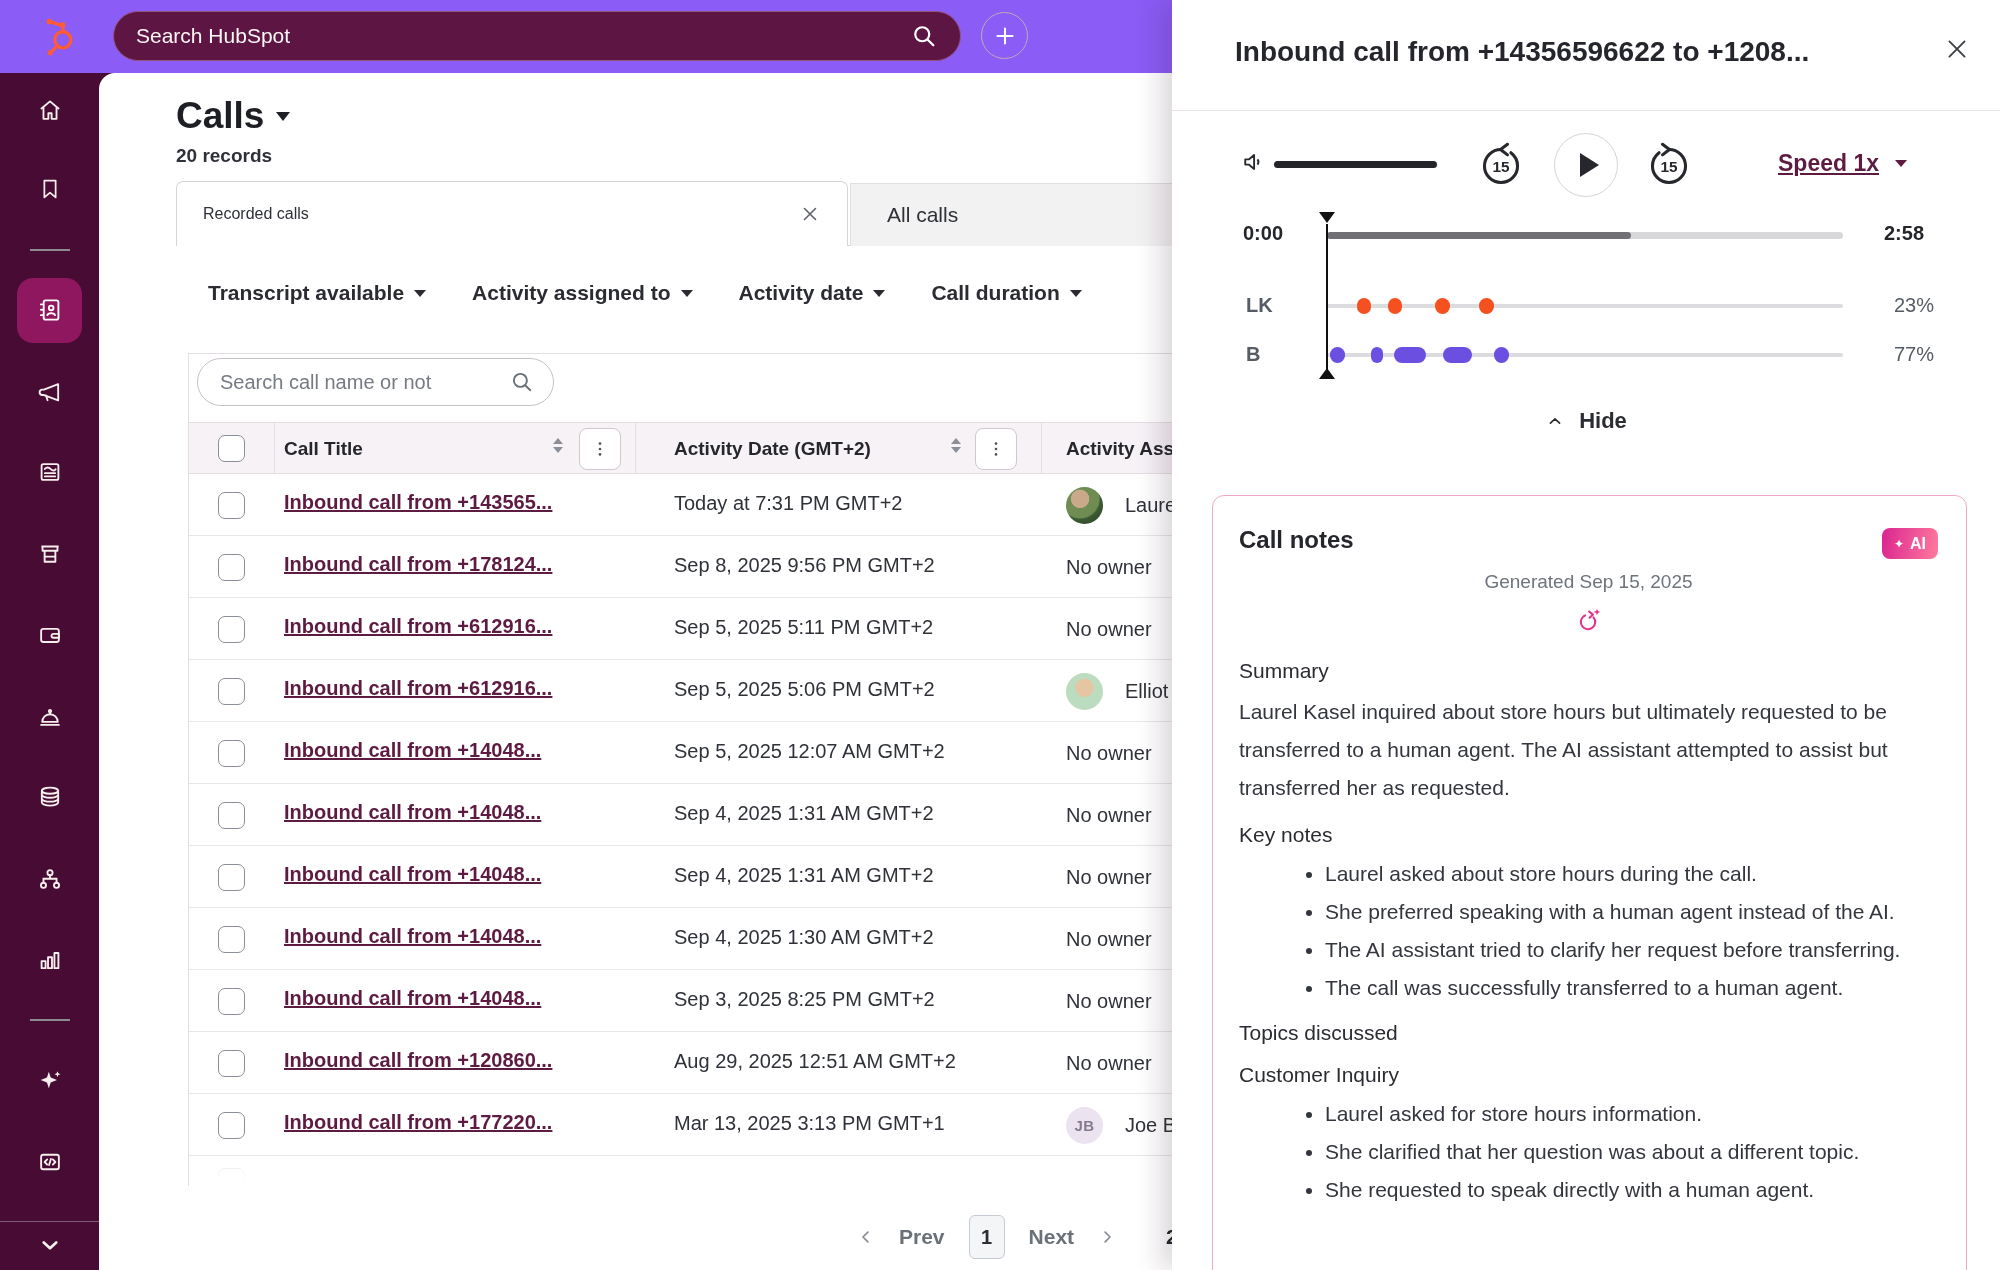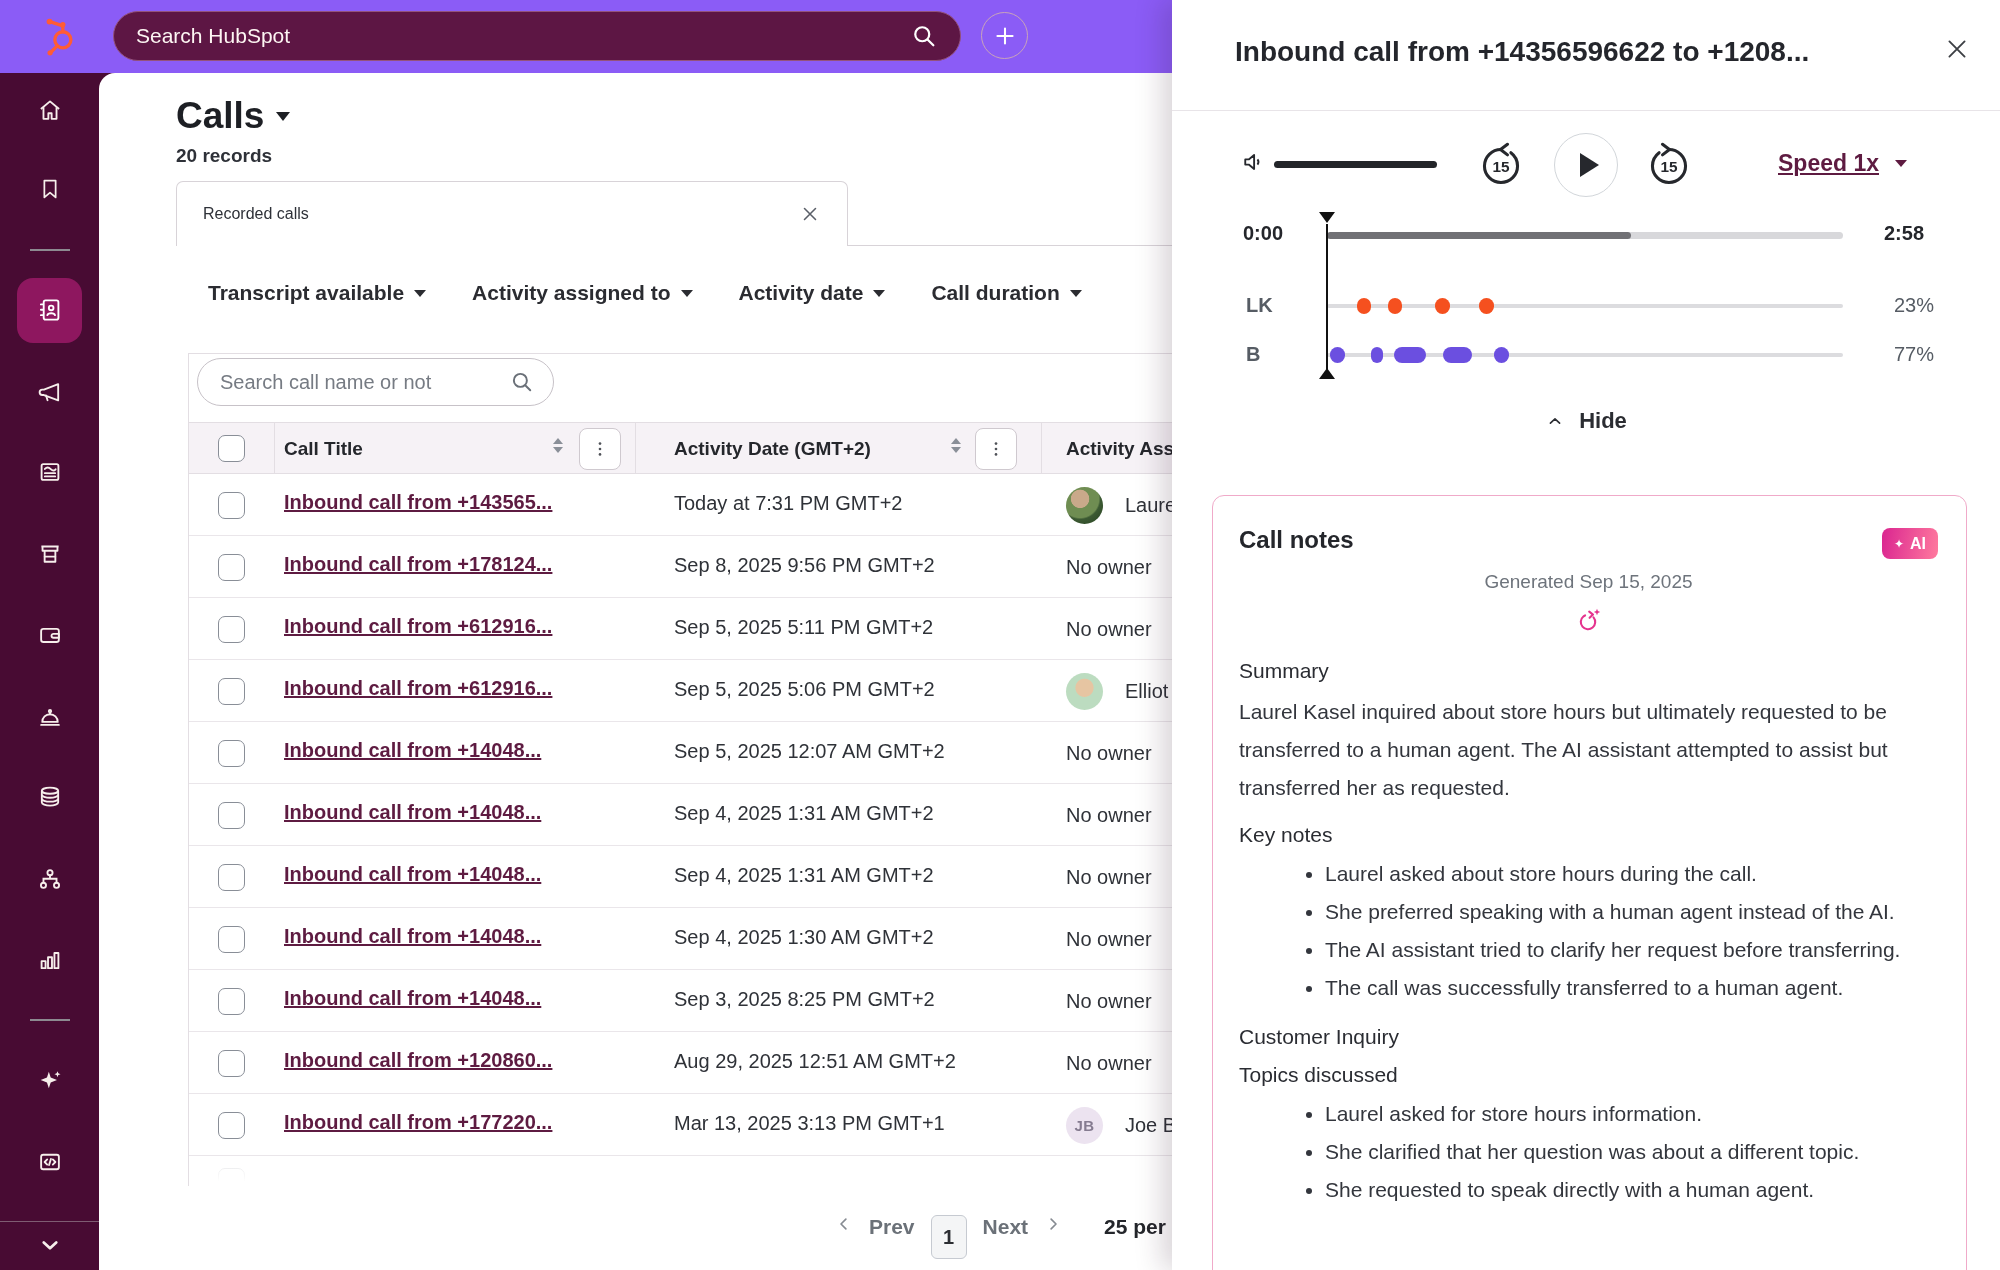--- a/index.html
+++ b/index.html
@@ -88,21 +88,21 @@
   .no-owner { font-size:20px; color:#2f3238; }
   .owner-name { font-size:20px; color:#2f3238; }
   .avatar { width:37px; height:37px; border-radius:50%; display:flex; align-items:center; justify-content:center; flex:0 0 auto; }
   .photo-laurel { background:radial-gradient(circle at 38% 32%, #c9a98a 0 26%, #6f8d52 28% 55%, #3c5a33 60%, #27401f); }
   .photo-elliot { background:radial-gradient(circle at 50% 40%, #e6c5a2 0 30%, #bcdcc0 33%); }
   .initials-jb { background:#ece3f0; color:#857b90; font-size:15px; font-weight:700; letter-spacing:.5px; }
   .row-fade { height:30px; position:relative; overflow:hidden; }
   .row-fade .ghost { opacity:.35; }
   .row-fade::after { content:""; position:absolute; inset:0; background:linear-gradient(to bottom, rgba(255,255,255,.25), #ffffff 85%); }
 
-  .pagination { position:absolute; left:736px; top:1142px; display:flex; align-items:flex-start; gap:16px; }
+  .pagination { position:absolute; left:758px; top:1142px; display:flex; align-items:center; gap:24px; }
   .pg-txt { font-size:21px; font-weight:700; color:#6b7178; }
   .pg-box { min-width:36px; height:44px; border:1px solid #c6cad1; border-radius:6px; background:#f4f5f6; display:flex; align-items:center; justify-content:center; font-size:20px; font-weight:700; color:#2b2d32; padding:0 8px; }
   .pg-per { font-size:21px; font-weight:700; color:#24262b; margin-left:26px; white-space:nowrap; }
 
   
   .panel {
     position:absolute; left:1172px; top:0; width:828px; height:1270px; background:#ffffff;
     box-shadow:-10px 0 26px rgba(45,15,40,.18); z-index:10;
   }
   .panel-title {
@@ -330,20 +330,23 @@
   <div class="records">20 records</div>
 
   <div class="tabs">
     <div class="tab1">
       <span class="tlabel">Recorded calls</span>
       <span>
         <svg width="22" height="22" viewBox="0 0 24 24" stroke="#5a5f68" stroke-width="1.7" fill="none" stroke-linecap="round">
             <path d="M6 6l12 12M18 6L6 18"></path>
           </svg>
       </span>
+    </div>
+    <div class="tab2">
+      <span class="tlabel">All calls</span>
     </div>
   </div>
 
   <div class="filters" id="filters">
       <div class="filter">
         <span>Transcript available</span>
         <span class="caret-sm"></span>
       </div>
       <div class="filter">
         <span>Activity assigned to</span>
@@ -627,21 +630,21 @@
     <div class="notes-p">Laurel Kasel inquired about store hours but ultimately requested to be transferred to a human agent. The AI assistant attempted to assist but transferred her as requested.</div>
 
     <div class="notes-h" style="margin-top:16px">Key notes</div>
     <ul class="notes-ul" id="key-points">
         <li>Laurel asked about store hours during the call.</li>
         <li>She preferred speaking with a human agent instead of the AI.</li>
         <li>The AI assistant tried to clarify her request before transferring.</li>
         <li>The call was successfully transferred to a human agent.</li>
       </ul>
 
+    <div class="notes-h" style="margin-top:14px">Topics discussed</div>
     <div class="notes-h" style="margin-top:18px">Customer Inquiry</div>
-    <div class="notes-h" style="margin-top:14px">Topics discussed</div>
     <ul class="notes-ul" id="topic-points">
         <li>Laurel asked for store hours information.</li>
         <li>She clarified that her question was about a different topic.</li>
         <li>She requested to speak directly with a human agent.</li>
       </ul>
   </div>
 </div>
 
 </body></html>

